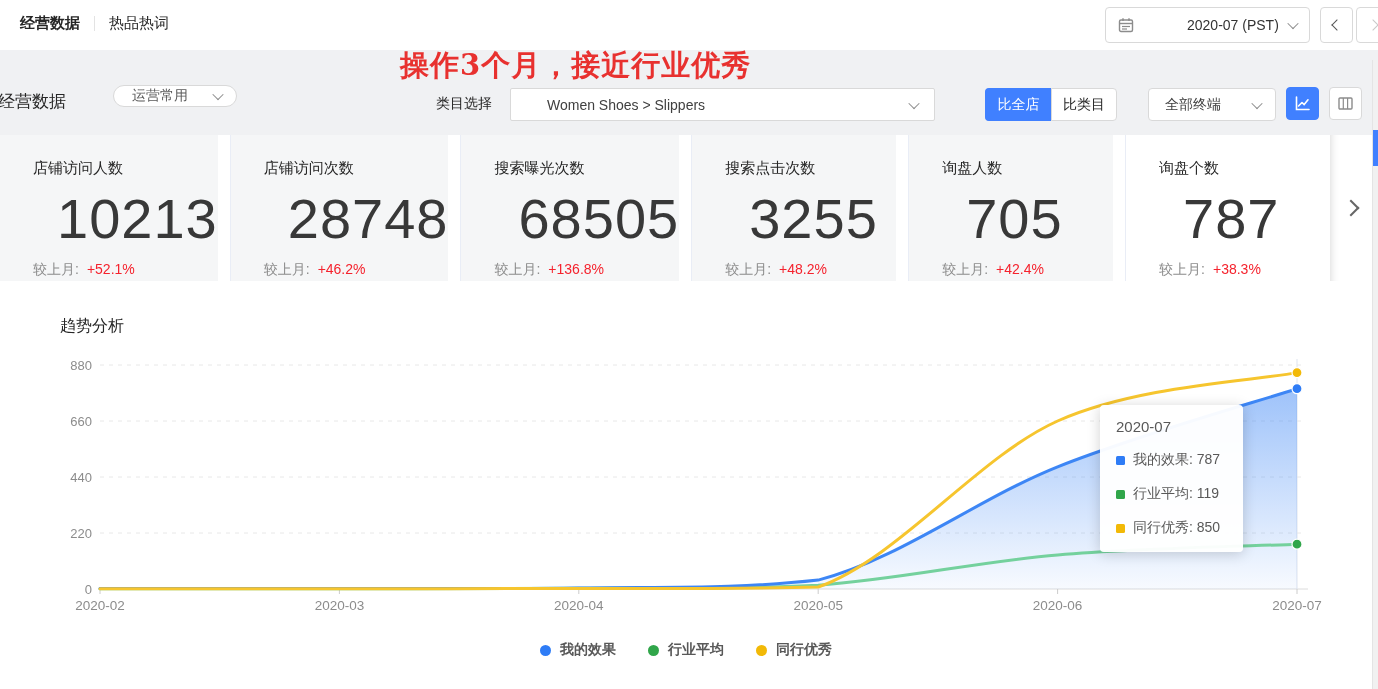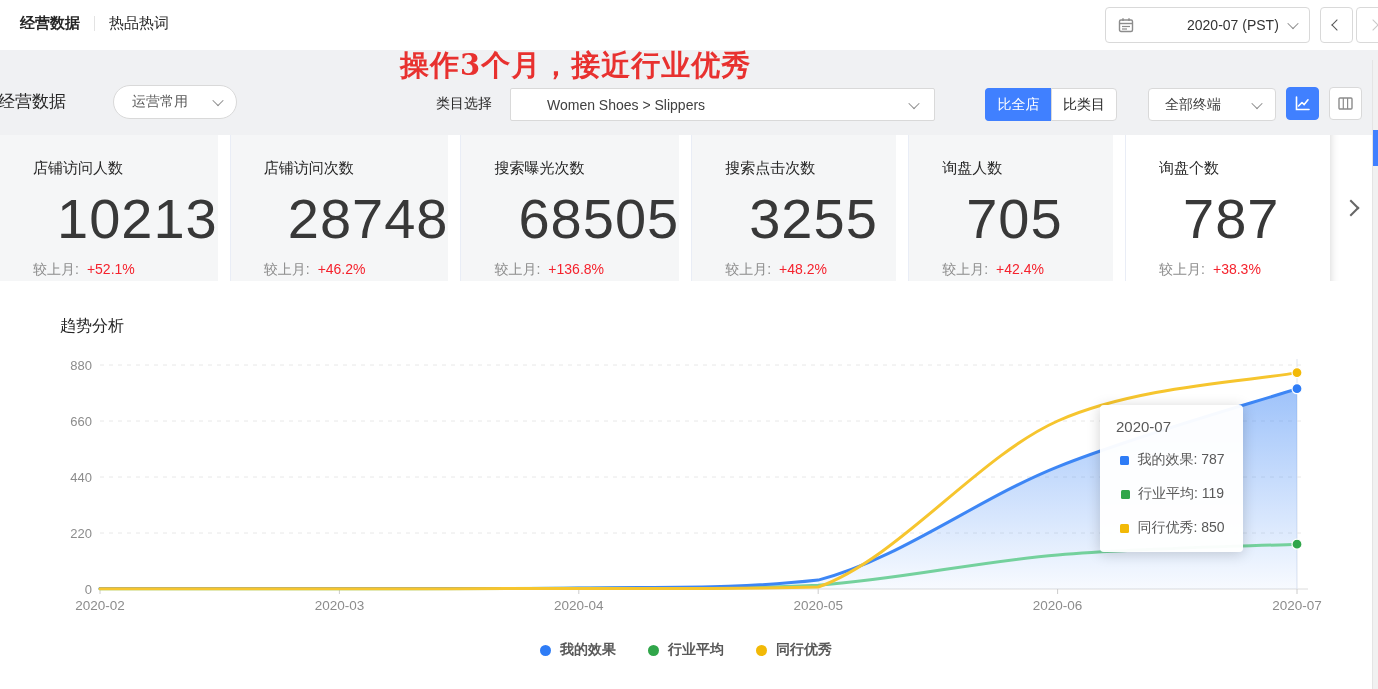--- a/index.html
+++ b/index.html
@@ -28,21 +28,21 @@
   .nav-btn.prev { left:1320px; }
   .nav-btn.next { left:1356px; }
 
   
   .annotation { position:absolute; left:400px; top:46px; font-family:"DejaVu Serif", serif;
     font-weight:bold; font-size:29px; color:#e8312f; z-index:5; letter-spacing:1px; }
 
   
   .filterbar { position:absolute; left:0; top:50px; width:1378px; height:85px; background:#f0f1f3; }
   .section-title { position:absolute; left:-2px; top:40px; font-size:17px; color:#262626; }
-  .pill-select { position:absolute; left:113px; top:35px; width:124px; height:34px;
+  .pill-select { position:absolute; left:113px; top:35px; width:124px; height:22px;
     background:#fff; border:1px solid #d9d9d9; border-radius:17px; display:flex;
     align-items:center; padding:0 14px 0 18px; justify-content:space-between;
     font-size:14px; color:#595959; cursor:pointer; }
   .cat-label { position:absolute; left:436px; top:45px; font-size:14px; color:#262626; }
   .select-box { position:absolute; background:#fff; border:1px solid #d9d9d9; border-radius:2px;
     height:33px; display:flex; align-items:center; font-size:14px; color:#404040; cursor:pointer; }
   .cat-select { left:510px; top:38px; width:425px; padding:0 16px 0 36px; }
   .cat-select .val { flex:1; }
   .term-select { left:1148px; top:38px; width:128px; padding:0 14px 0 16px; border-radius:4px; }
   .term-select .val { flex:1; }
@@ -81,21 +81,21 @@
   .scroll-thumb { position:absolute; left:0; top:70px; width:6px; height:36px; background:#4080ff; }
 
   
   .chart-section { position:absolute; left:0; top:285px; width:1372px; height:404px; background:#fff; }
   .chart-title { position:absolute; left:60px; top:31px; font-size:16px; font-weight:500; color:#262626; }
   #chart-svg { position:absolute; left:0; top:0; }
   .tooltip { position:absolute; left:1100px; top:120px; width:143px; background:rgba(255,255,255,.96);
     border-radius:4px; box-shadow:0 2px 14px rgba(0,0,0,.18); padding:13px 14px 15px 16px; z-index:4; }
   .tooltip .tt-title { font-size:15px; color:#595959; }
   .tt-row { display:flex; align-items:center; gap:8px; margin-top:16px; font-size:14px; color:#595959;
-    white-space:nowrap;justify-content:center; }
+    white-space:nowrap; }
   .tt-sq { width:9px; height:9px; border-radius:1.5px; flex:none; }
   .legend { position:absolute; left:0; top:356px; width:1372px; display:flex; justify-content:center;
     gap:32px; }
   .legend-item { display:flex; align-items:center; gap:9px; cursor:pointer; }
   .legend-dot { width:11px; height:11px; border-radius:50%; }
   .legend-label { font-size:14px; font-weight:bold; color:#595959; }
 
   svg text { font-family:"Liberation Sans", sans-serif; }
 </style>
 </head>

